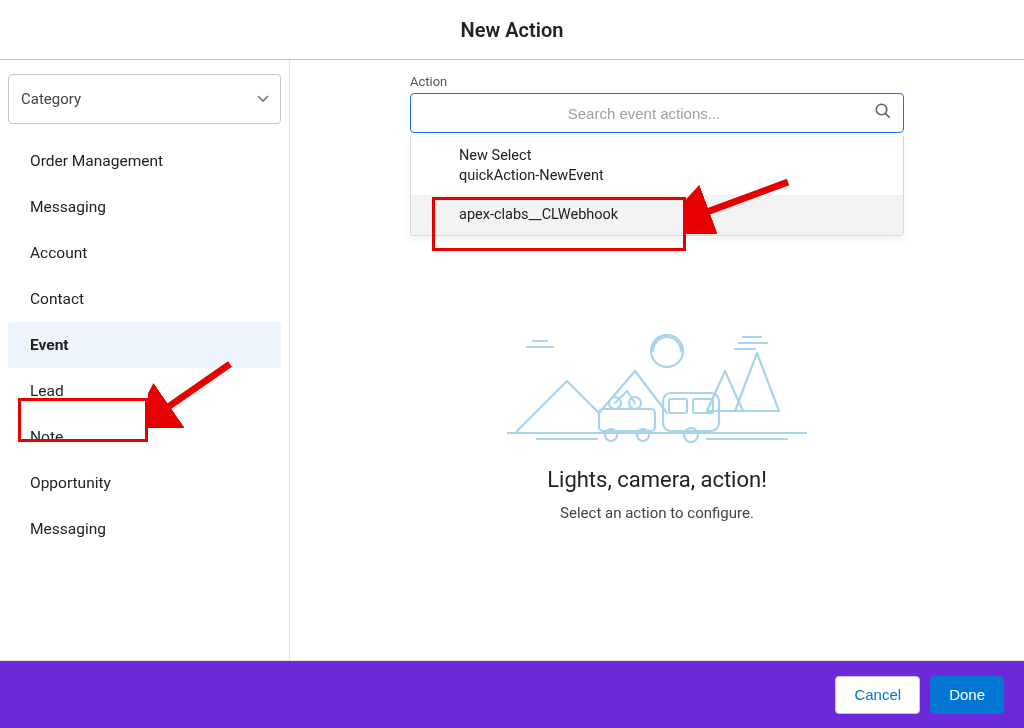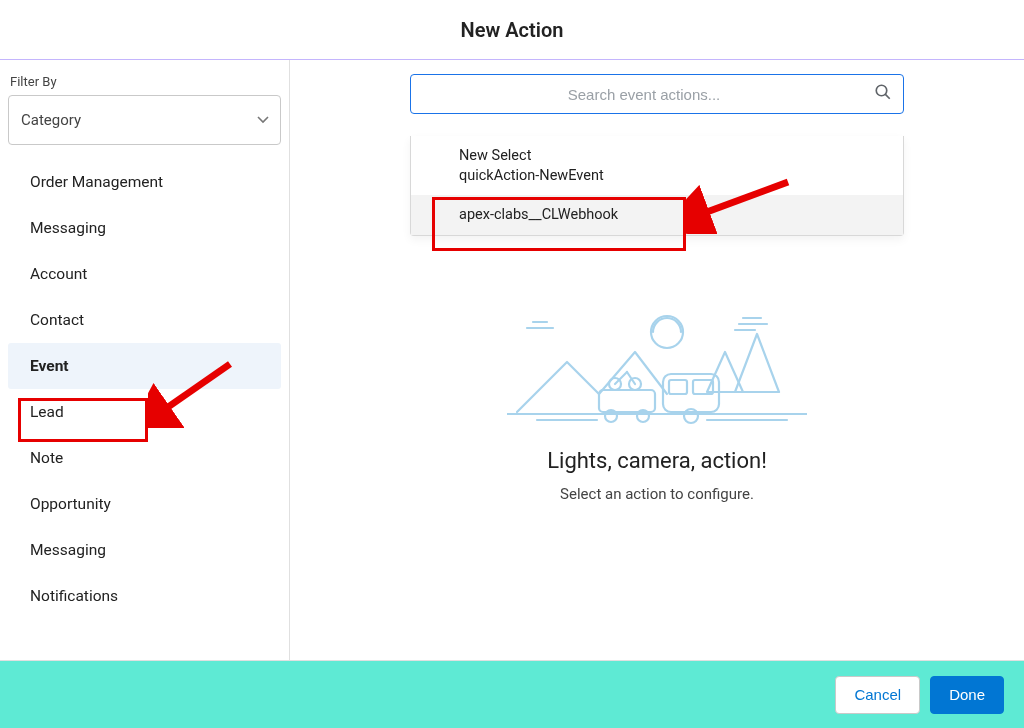--- a/index.html
+++ b/index.html
@@ -37,21 +37,21 @@
   .dd-item { padding: 10px 16px 10px 48px; cursor: pointer; }
   .dd-item:hover, .dd-item.hover { background: #f3f3f3; }
   .dd-title { font-size: 14.5px; color: #222; line-height: 1.35; }
   .dd-sub { font-size: 14.5px; color: #222; line-height: 1.35; }
   .empty-state { margin-top: 190px; text-align: center; }
   .empty-illus { margin: 0 auto 14px auto; width: 300px; height: 130px; }
   .empty-title { font-size: 22px; font-weight: 400; color: #222; margin-bottom: 12px; }
   .empty-sub { font-size: 15px; color: #444; }
   .footer {
     position: absolute; left: 0; right: 0; bottom: 0; height: 68px;
-    background: #5eead4; border-top: 1px solid #e0e0e0;
+    background: #6d28d9; border-top: 1px solid #e0e0e0;
     display: flex; align-items: center; justify-content: flex-end;
     padding: 0 20px; gap: 10px;
   }
   .btn { height: 38px; padding: 0 18px; border-radius: 4px; font-size: 15px; cursor: pointer; }
   .btn-secondary { background: #fff; border: 1px solid #c9c9c9; color: #0176d3; }
   .btn-primary { background: #0176d3; border: 1px solid #0176d3; color: #fff; font-weight: 500; }
 
   
   .anno-box { position: absolute; border: 3px solid #e60000; pointer-events: none; z-index: 10; }
   .arrow { position: absolute; z-index: 11; pointer-events: none; }
@@ -59,44 +59,43 @@
 </head>
 <body>
 
 <div class="header">
   <h1>New Action</h1>
 </div>
 
 <div class="body">
 
   <aside class="sidebar">
-    <div class="filter-label">Filter By</div>
     <div class="select-wrap">
       <div class="fake-select">Category</div>
       <span class="select-caret">
         <svg width="12" height="12" viewBox="0 0 12 12">
             <path d="M1 3.5 L6 8.5 L11 3.5" fill="none" stroke="#777" stroke-width="1.6"></path>
           </svg>
       </span>
     </div>
     <ul class="cat-list">
       <li class="cat-item">Order Management</li>
       <li class="cat-item">Messaging</li>
       <li class="cat-item">Account</li>
       <li class="cat-item">Contact</li>
       <li class="cat-item selected">Event</li>
       <li class="cat-item">Lead</li>
       <li class="cat-item">Note</li>
       <li class="cat-item">Opportunity</li>
       <li class="cat-item">Messaging</li>
-      <li class="cat-item">Notifications</li>
     </ul>
   </aside>
 
   <section class="main">
+    <div class="action-label">Action</div>
     <div class="search-wrap">
       <input class="search-input" type="text" placeholder="Search event actions..." style="">
       <span class="search-icon">
         <svg width="18" height="18" viewBox="0 0 24 24" fill="none" stroke="#5f6368" stroke-width="2.2">
             <circle cx="10" cy="10" r="7"></circle>
             <line x1="15.2" y1="15.2" x2="21" y2="21"></line>
           </svg>
       </span>
     </div>
 

